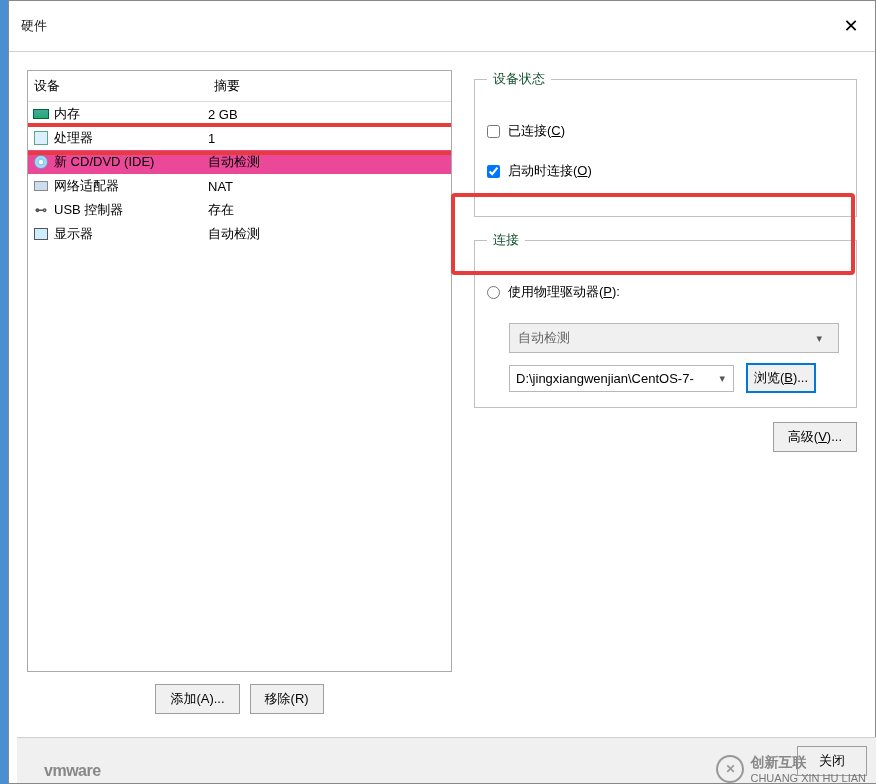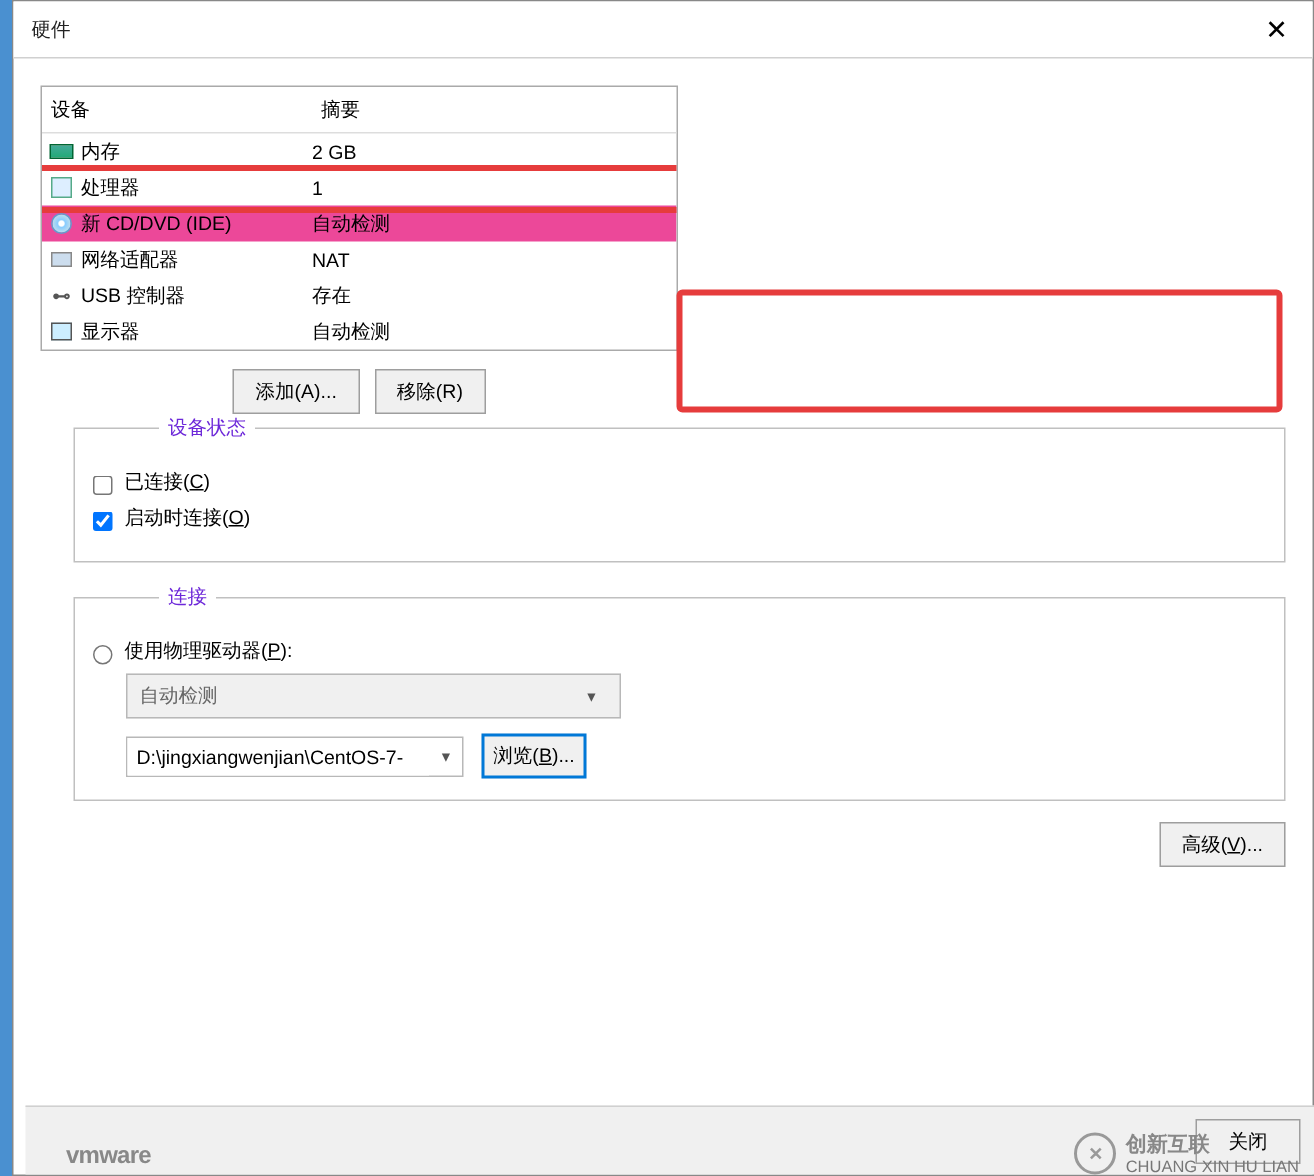--- a/index.html
+++ b/index.html
@@ -18,39 +18,38 @@
   background: #4a90d0;
 }
 .dialog {
   position: absolute;
   left: 8px; top: 0;
   width: 868px; height: 784px;
   background: #fff;
   border: 1px solid #888;
 }
 .title-bar {
-  height: 38px;
+  height: 51px;
   border-bottom: 1px solid #d0d0d0;
   display: flex;
   align-items: center;
   padding-left: 12px;
   background: #fff;
 }
 .title-bar .title { flex: 1; font-size: 13px; color: #222; font-weight: normal; }
 .close-btn {
   width: 48px; height: 38px;
   display: flex; align-items: center; justify-content: center;
   font-size: 18px; font-family: Arial;
   cursor: pointer;
 }
 .body {
   padding: 18px;
   display: flex;
   height: 680px;
-  flex-direction: column;
 }
 .left-pane { width: 425px; display: flex; flex-direction: column; }
 .device-list {
   border: 1px solid #aaa;
   flex: 1;
   overflow: hidden;
   position: relative;
   background: #fff;
 }
 .list-header {
@@ -112,27 +111,26 @@
   position: relative;
 }
 fieldset {
   border: 1px solid #c0c0c0;
   margin-bottom: 14px;
   padding: 12px 12px 14px 12px;
 }
 legend {
   padding: 0 6px;
   font-size: 13px;
-  color: #6d28d9;
-  margin-left: 44px;
+  color: #14532d;
 }
 .chk-row, .rad-row {
   display: flex;
-  align-items: flex-end;
-  margin: 6px 0;
+  align-items: center;
+  margin: 22px 0;
 }
 .chk-row input[type=checkbox], .rad-row input[type=radio] {
   margin-right: 8px;
 }
 .underline { text-decoration: underline; }
 .combo {
   width: 330px;
   margin-left: 22px;
   margin-top: 6px;
   display: flex;

